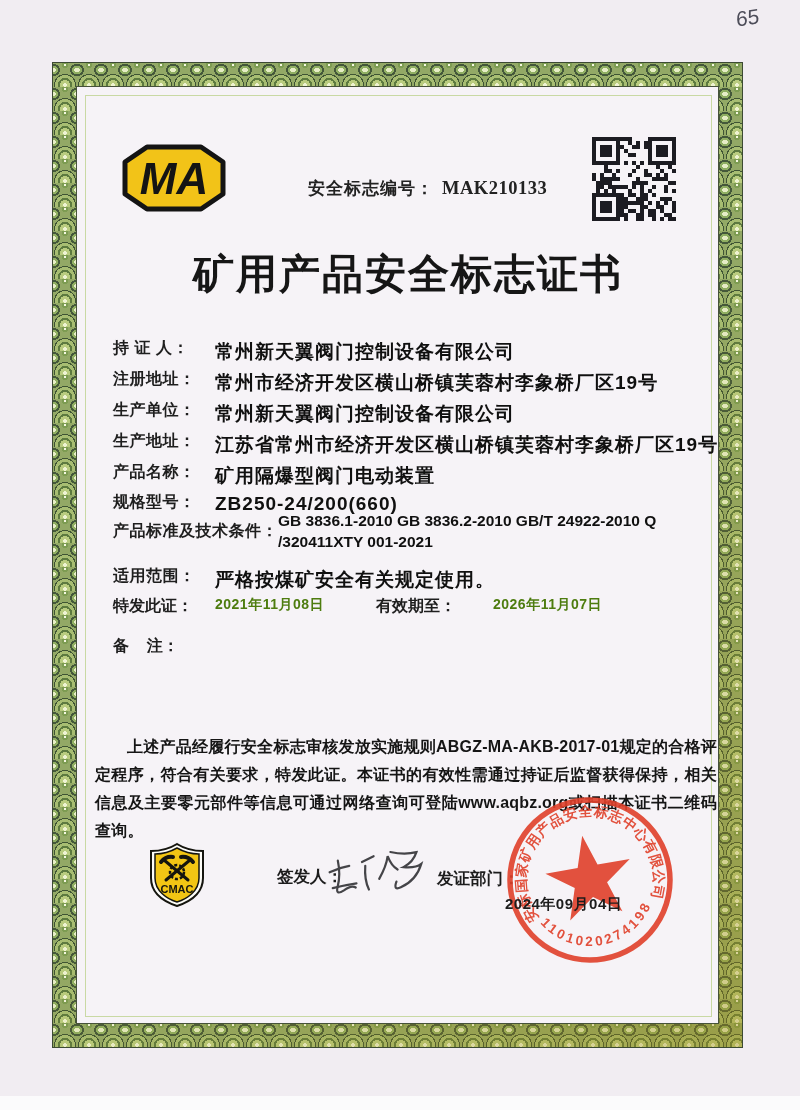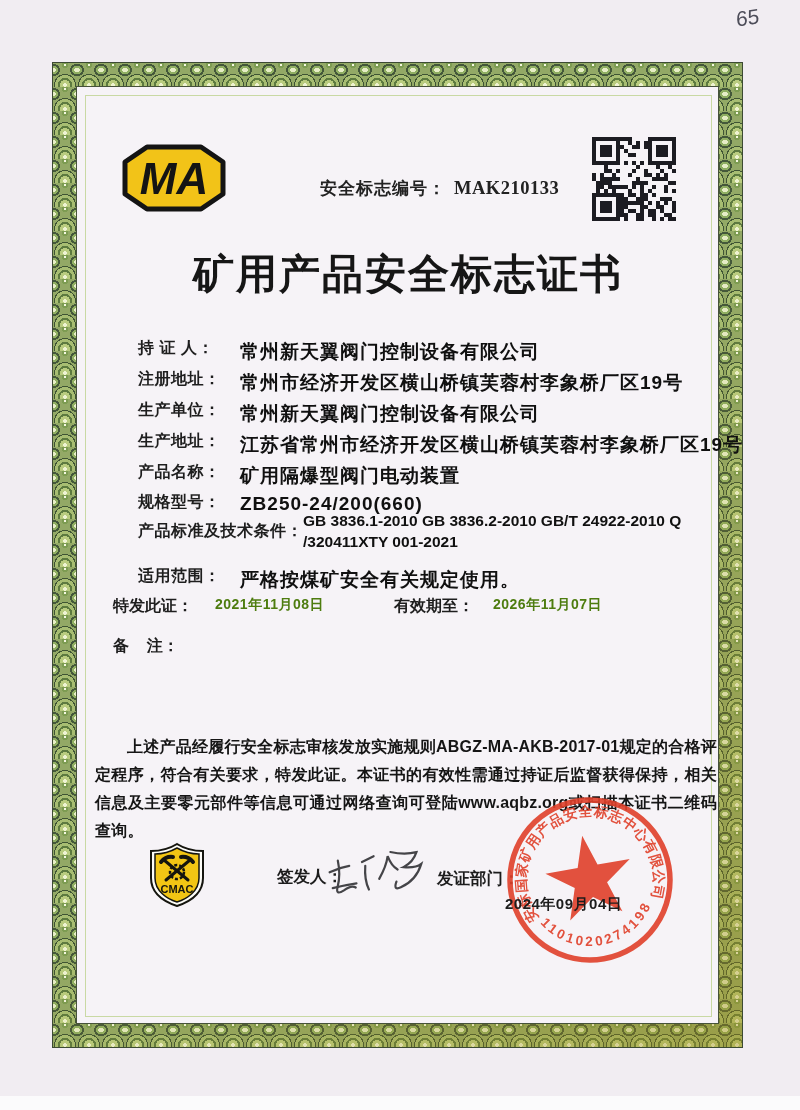--- a/index.html
+++ b/index.html
@@ -24,32 +24,32 @@
   .thinline{position:absolute;left:85px;top:95px;width:625px;height:920px;
     border:1px solid #c9d9a4;z-index:2;}
 
   .scan-edge{position:absolute;left:0;bottom:0;width:800px;height:14px;background:#fbfbfc;}
 
   .handnote{position:absolute;left:736px;top:6px;color:#4d4d59;font-size:21px;
     transform:rotate(-9deg) skewX(-6deg);font-weight:400;z-index:5;}
 
   
   .ma-logo{position:absolute;left:118px;top:143px;z-index:3;}
-  .certno{position:absolute;left:320px;top:177px;z-index:3;font-size:17px;color:#222;
+  .certno{position:absolute;left:308px;top:177px;z-index:3;font-size:17px;color:#222;
     font-weight:600;letter-spacing:1px;}
   .certno .val{font-family:"Liberation Serif",serif;font-weight:600;font-size:18.5px;
     letter-spacing:.5px;margin-left:8px;}
   .qr{position:absolute;left:592px;top:137px;width:84px;height:84px;z-index:3;}
 
   .title{position:absolute;left:0;top:247px;width:800px;text-align:center;z-index:3;
     font-size:41px;font-weight:900;color:#161616;letter-spacing:2px;
     transform:translateX(8px);}
 
   
-  #fields{position:absolute;left:0;top:0;width:661px;height:100%;z-index:3;margin-left:25px;}
+  #fields{position:absolute;left:0;top:0;width:661px;height:100%;z-index:3;}
   .frow{position:absolute;left:113px;width:610px;}
   .flabel{position:absolute;left:0;top:0;font-size:16px;font-weight:700;color:#1e1e1e;
     letter-spacing:.5px;white-space:nowrap;}
   .fvalue{position:absolute;left:102px;top:1px;font-size:19px;font-weight:700;color:#101010;
     letter-spacing:1px;white-space:nowrap;}
   .frow.std .fvalue{left:165px;top:-9px;width:438px;white-space:pre-line;
     letter-spacing:0;line-height:21px;font-size:15.5px;}
   .frow.std .flabel{top:2px;}
 
   .dates-row{position:absolute;left:113px;top:596px;width:610px;z-index:3;}
@@ -365,21 +365,21 @@
       </div>
       <div class="frow" style="top: 566px;">
         <span class="flabel">适用范围：</span>
         <span class="fvalue">严格按煤矿安全有关规定使用。</span>
       </div>
     </div>
 
   <div class="dates-row">
     <span class="lab" style="left:0">特发此证：</span>
     <span class="val" style="left:102px">2021年11月08日</span>
-    <span class="lab" style="left:281px">有效期至：</span>
+    <span class="lab" style="left:263px">有效期至：</span>
     <span class="val" style="left:380px">2026年11月07日</span>
   </div>
 
   <div class="remark">备    注：</div>
 
   <div class="statement">上述产品经履行安全标志审核发放实施规则ABGZ-MA-AKB-2017-01规定的合格评定程序，符合有关要求，特发此证。本证书的有效性需通过持证后监督获得保持，相关信息及主要零元部件等信息可通过网络查询可登陆www.aqbz.org或扫描本证书二维码查询。</div>
 
   <svg class="cmac" width="58" height="66" viewBox="0 0 58 66">
     <path d="M29 2 C37 7 48 9 55 9 L55 36 C55 52 41 60 29 64 C17 60 3 52 3 36 L3 9 C10 9 21 7 29 2 Z" fill="#fdfdf8" stroke="#15150f" stroke-width="2"></path>
     <path d="M29 6 C36 10 45 12 51 12 L51 36 C51 49 39 57 29 60 C19 57 7 49 7 36 L7 12 C13 12 22 10 29 6 Z" fill="#f2c514" stroke="#15150f" stroke-width="1.5"></path>

